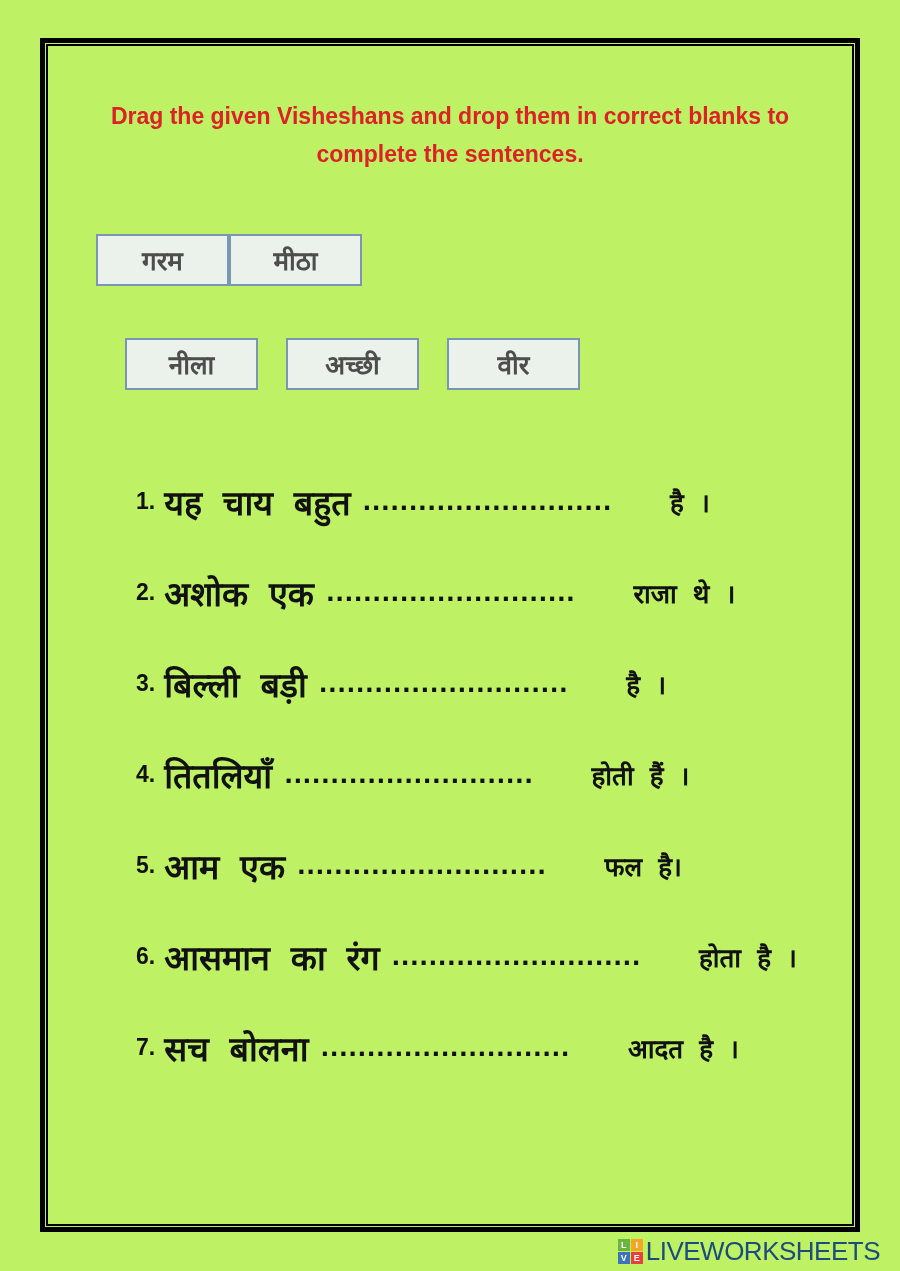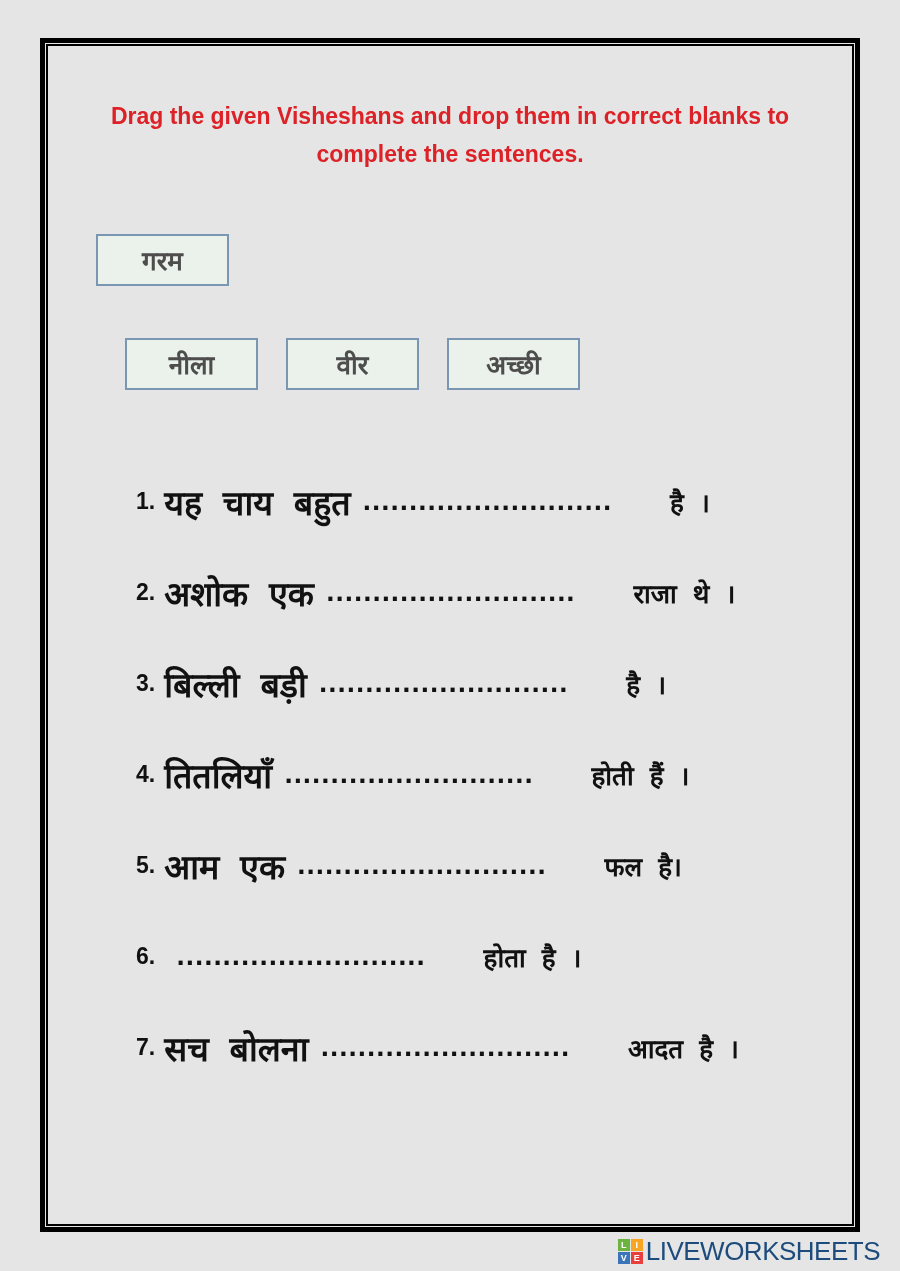--- a/index.html
+++ b/index.html
@@ -5,21 +5,21 @@
   html, body {
     margin: 0;
     padding: 0;
     background: #ffffff;
     font-family: "DejaVu Sans", sans-serif;
   }
   #page {
     position: relative;
     width: 900px;
     height: 1271px;
-    background: #e5e5e5;
+    background: #bef264;
     overflow: hidden;
   }
   
   .frame {
     position: absolute;
     left: 40px; top: 38px;
     width: 820px; height: 1194px;
     border: 5px solid #000;
     box-sizing: border-box;
   }
@@ -118,26 +118,27 @@
 <div id="page">
 
   <div class="frame">
     <div class="frame-inner"></div>
   </div>
 
   <div class="title">Drag the given Visheshans and drop them in correct blanks to complete the sentences.</div>
 
   <div class="word-row word-row-1">
     <div class="word-chip">गरम</div>
+    <div class="word-chip">मीठा</div>
   </div>
 
   <div class="word-row word-row-2">
     <div class="word-chip">नीला</div>
+    <div class="word-chip">अच्छी</div>
     <div class="word-chip">वीर</div>
-    <div class="word-chip">अच्छी</div>
   </div>
 
   <div class="sentences">
 
     <div class="sentence">
       <span class="s-num">1.</span>
       <span class="s-pre">यह चाय बहुत</span>
       <span class="s-dots">...........................</span>
       <span class="s-post">है ।</span>
     </div>
@@ -165,20 +166,21 @@
 
     <div class="sentence">
       <span class="s-num">5.</span>
       <span class="s-pre">आम एक</span>
       <span class="s-dots">...........................</span>
       <span class="s-post">फल है।</span>
     </div>
 
     <div class="sentence">
       <span class="s-num">6.</span>
+      <span class="s-pre">आसमान का रंग</span>
       <span class="s-dots">...........................</span>
       <span class="s-post">होता है ।</span>
     </div>
 
     <div class="sentence">
       <span class="s-num">7.</span>
       <span class="s-pre">सच बोलना</span>
       <span class="s-dots">...........................</span>
       <span class="s-post">आदत है ।</span>
     </div>

